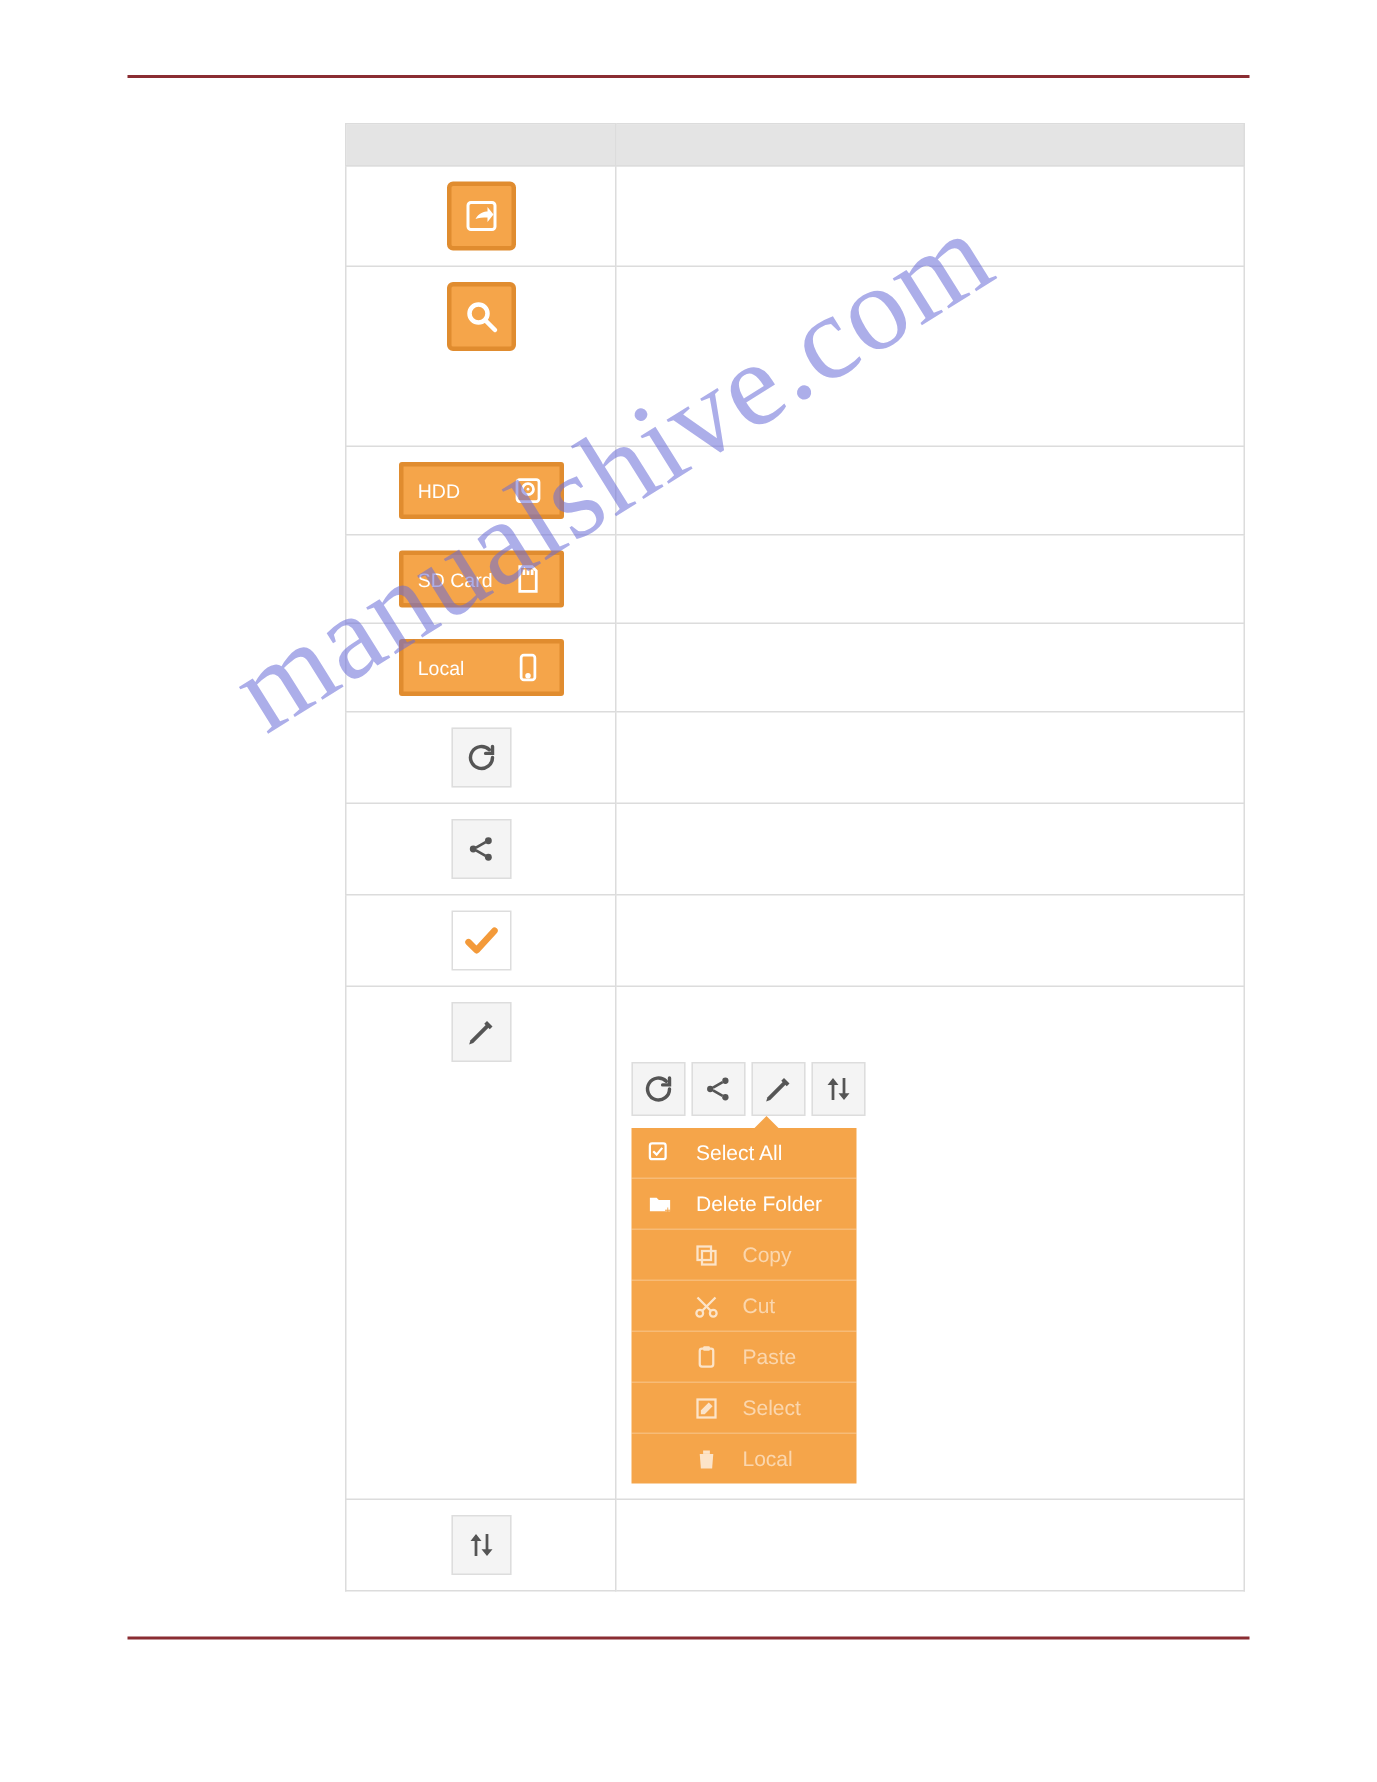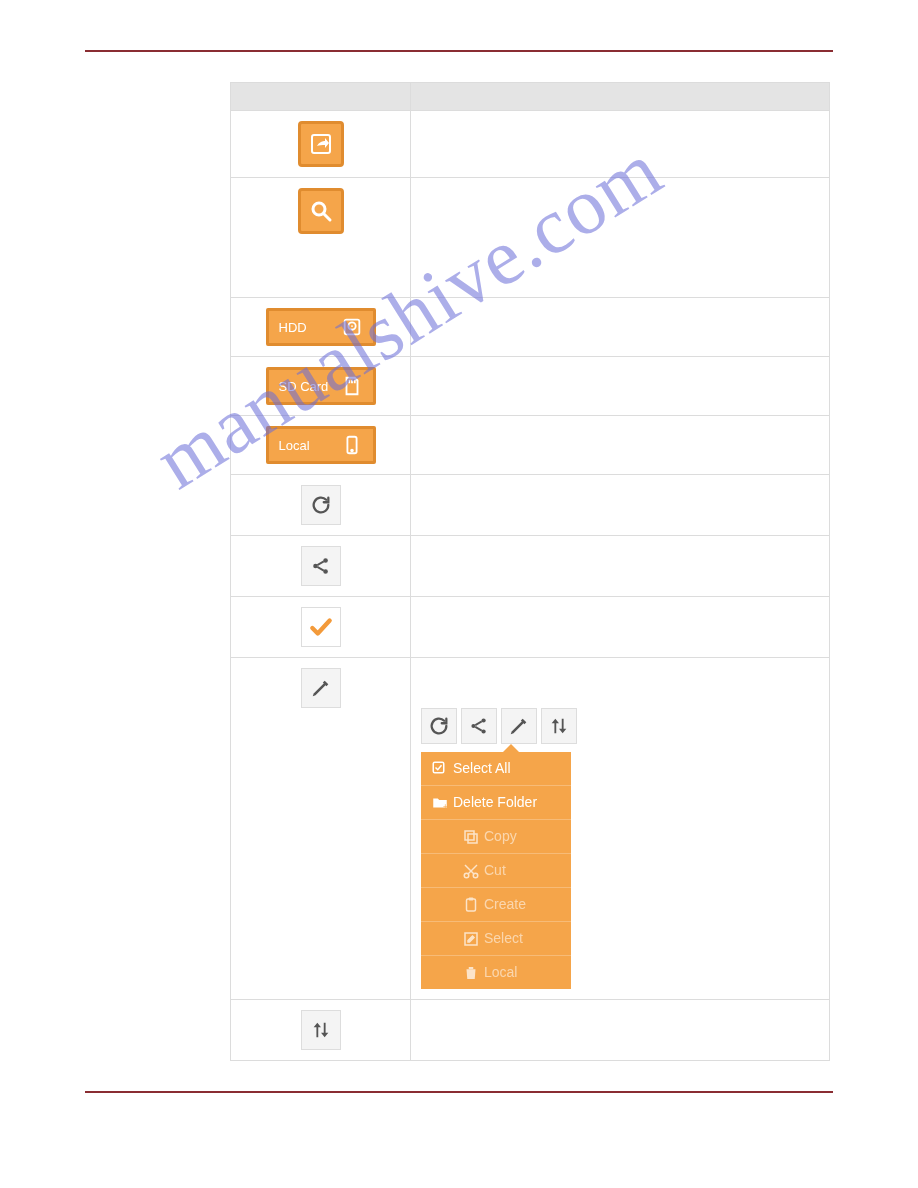--- a/index.html
+++ b/index.html
@@ -116,21 +116,21 @@
     content:"";
     position:absolute;
     top:-8px; left:82px;
     border-left:8px solid transparent;
     border-right:8px solid transparent;
     border-bottom:8px solid #f5a54a;
   }
   .dropdown-item {
     display: flex;
     align-items: center;
-    gap: 4px;
+    gap: 15px;
     padding: 6px 10px;
     color: #fff;
     font-size: 14px;
     border-top: 1px solid rgba(255,255,255,0.25);
   }
   .dropdown-item:first-child { border-top: none; }
   .dropdown-item.dis { color: rgba(255,255,255,0.55); padding-left: 41px; }
   .dropdown-item .mi { width:18px; height:18px; display:inline-flex; align-items:center; justify-content:center; flex:0 0 18px; }
 
   
@@ -354,21 +354,21 @@
                 </span>
                 <span>Cut</span>
               </div>
               <div class="dropdown-item dis">
                 <span class="mi">
                   <svg viewBox="0 0 24 24" fill="#fff" opacity="0.7">
                       <rect x="6" y="4" width="12" height="16" rx="2" fill="none" stroke="#fff" stroke-width="2"></rect>
                       <rect x="9" y="2" width="6" height="4" rx="1"></rect>
                     </svg>
                 </span>
-                <span>Create</span>
+                <span>Paste</span>
               </div>
               <div class="dropdown-item dis">
                 <span class="mi">
                   <svg viewBox="0 0 24 24" fill="none" stroke="#fff" stroke-width="2" opacity="0.7">
                       <rect x="4" y="4" width="16" height="16"></rect>
                       <path d="M8 14l6-6 2 2-6 6H8v-2z" fill="#fff"></path>
                     </svg>
                 </span>
                 <span>Select</span>
               </div>

